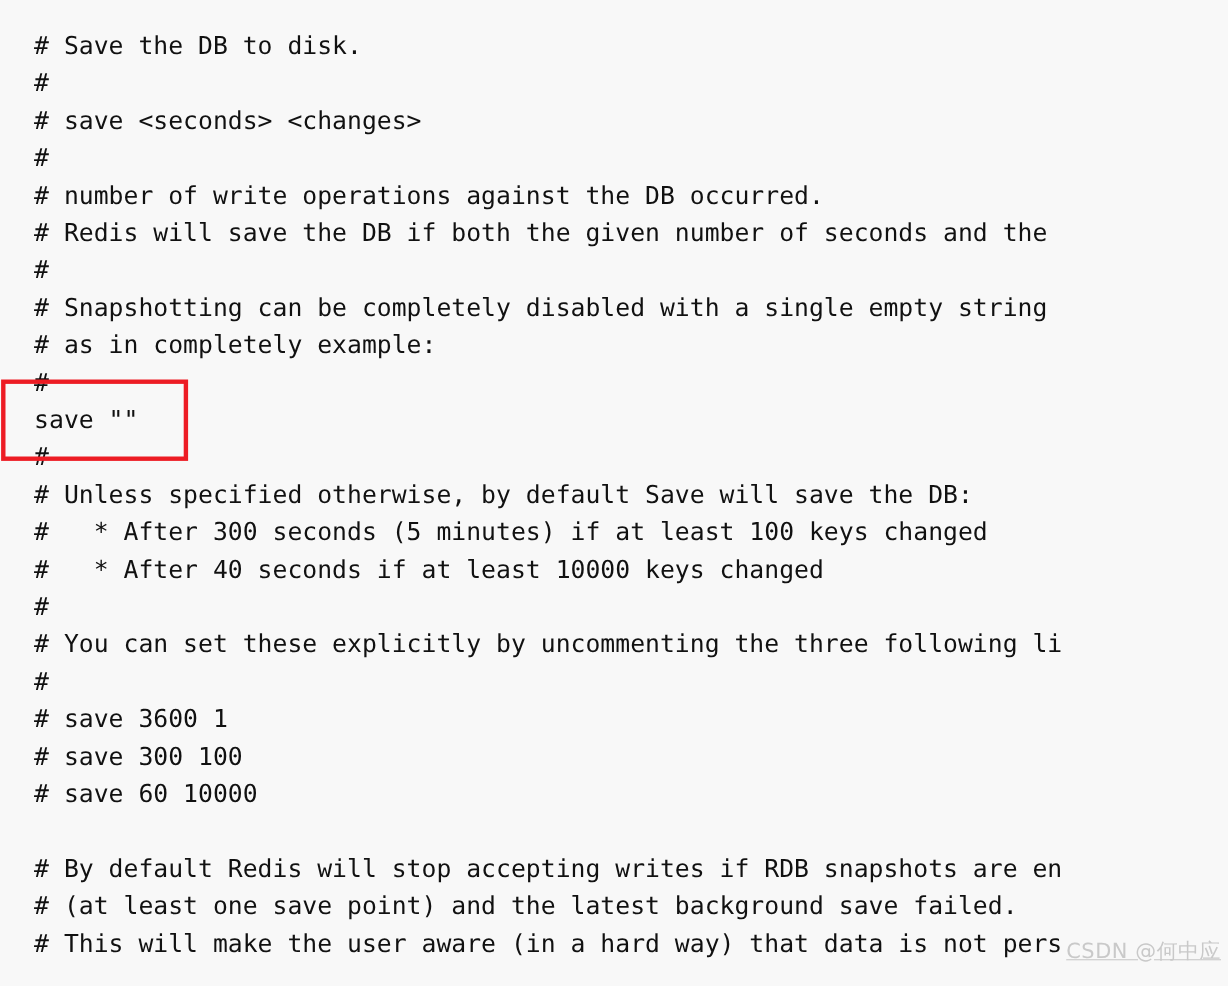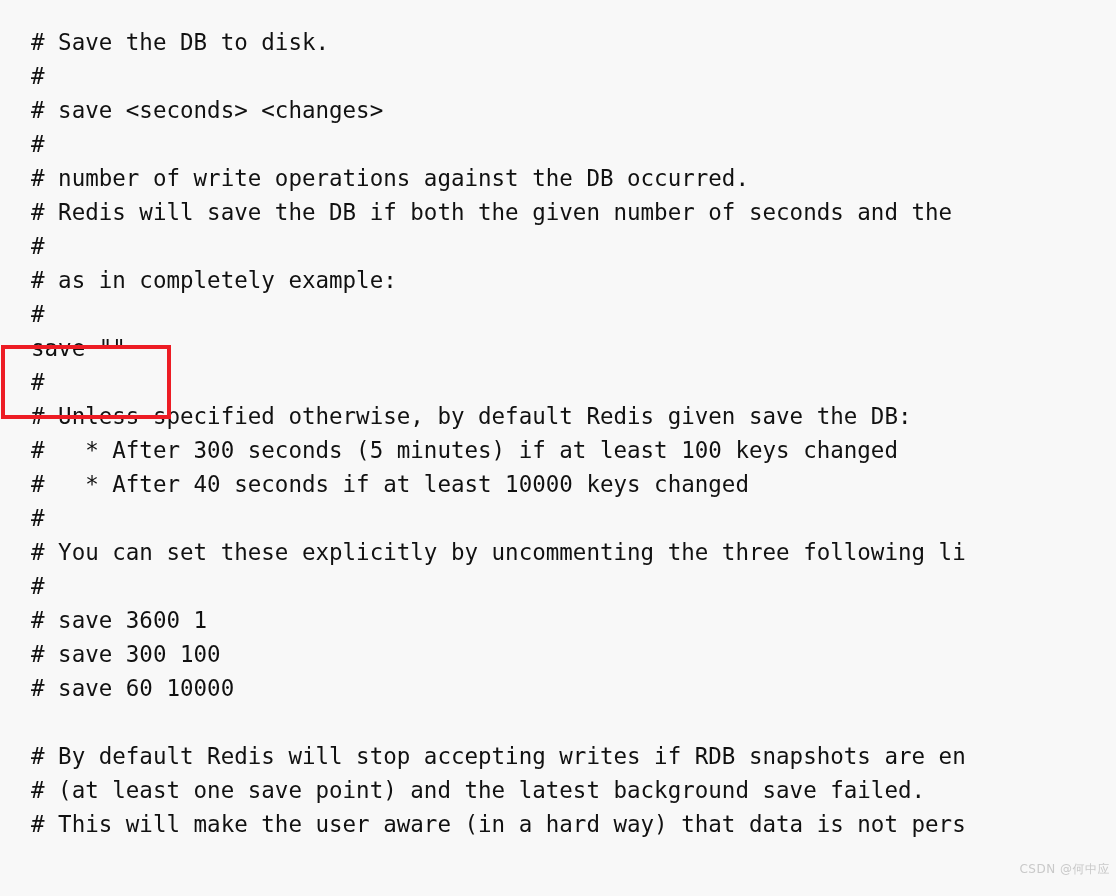--- a/index.html
+++ b/index.html
@@ -63,46 +63,48 @@
     pointer-events: none;
     background: transparent;
   }
 
   
   #watermark {
     position: absolute;
     right: 6px;
     bottom: 18px;
     font-family: "DejaVu Sans", "Liberation Sans", sans-serif;
-    font-size: 12px;
+    font-size: 19px;
     color: #c9c9c9;
     letter-spacing: 0.5px;
     white-space: nowrap;
     pointer-events: none;
     user-select: none;
+    text-decoration: underline;
   }
 </style>
 </head>
 <body>
 
 <div id="screen">
 
   <div id="code-view">
     <span class="code-line"># Save the DB to disk.</span>
     <span class="code-line">#</span>
     <span class="code-line"># save &lt;seconds&gt; &lt;changes&gt;</span>
     <span class="code-line">#</span>
     <span class="code-line"># number of write operations against the DB occurred.</span>
     <span class="code-line"># Redis will save the DB if both the given number of seconds and the</span>
     <span class="code-line">#</span>
+    <span class="code-line"># Snapshotting can be completely disabled with a single empty string</span>
     <span class="code-line"># as in completely example:</span>
     <span class="code-line">#</span>
     <span class="code-line">save ""</span>
     <span class="code-line">#</span>
-    <span class="code-line"># Unless specified otherwise, by default Redis given save the DB:</span>
+    <span class="code-line"># Unless specified otherwise, by default Save will save the DB:</span>
     <span class="code-line">#   * After 300 seconds (5 minutes) if at least 100 keys changed</span>
     <span class="code-line">#   * After 40 seconds if at least 10000 keys changed</span>
     <span class="code-line">#</span>
     <span class="code-line"># You can set these explicitly by uncommenting the three following li</span>
     <span class="code-line">#</span>
     <span class="code-line"># save 3600 1</span>
     <span class="code-line"># save 300 100</span>
     <span class="code-line"># save 60 10000</span>
     <span class="code-line blank"></span>
     <span class="code-line"># By default Redis will stop accepting writes if RDB snapshots are en</span>

